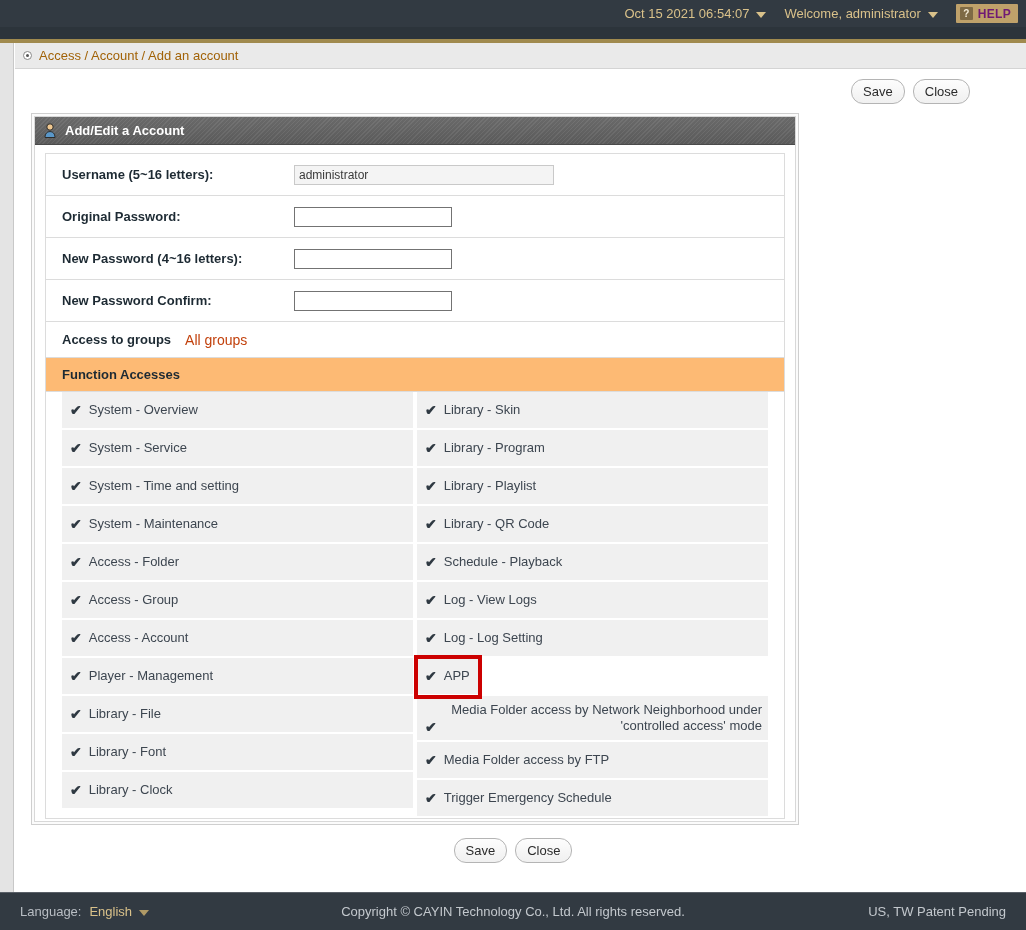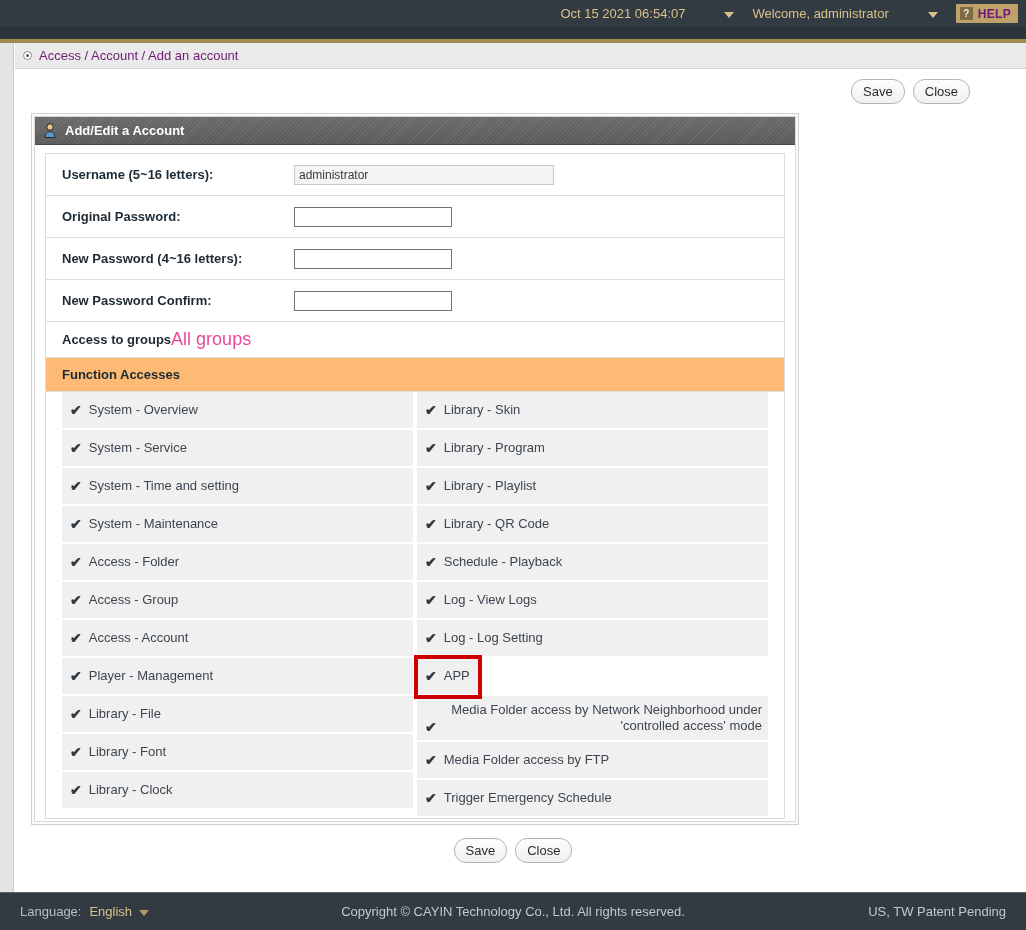--- a/index.html
+++ b/index.html
@@ -22,21 +22,20 @@
     width: 1026px; height: 27px;
     background: #323a42;
     display: flex; align-items: center; justify-content: flex-end;
   }
   .topbar-item {
     display: flex; align-items: center;
     color: #d9c18a;
     font-size: 13px;
     margin-right: 18px;
     white-space: nowrap;
-    gap: 32px;
   }
   .caret-down {
     display: inline-block;
     width: 0; height: 0;
     border-left: 5px solid transparent;
     border-right: 5px solid transparent;
     border-top: 6px solid #d9c18a;
     margin-left: 7px;
     position: relative; top: 1px;
   }
@@ -99,21 +98,21 @@
     position: relative;
     margin-right: 7px;
   }
   .bc-bullet::after {
     content: "";
     position: absolute; left: 2px; top: 2px;
     width: 3px; height: 3px;
     background: #555;
     border-radius: 50%;
   }
-  .bc-text { font-size: 13px; color: #701a75; }
+  .bc-text { font-size: 13px; color: #a16207; }
 
   
   .top-actions {
     position: absolute; right: 56px; top: 79px;
     display: flex; gap: 8px;
   }
   .btn {
     min-width: 53px;
     height: 25px;
     padding: 0 11px;
@@ -200,21 +199,21 @@
     color: #3a3a3a;
     border: 1px solid #c9c9c9;
   }
   .groups-row {
     display: flex; align-items: center;
     height: 36px;
     border-bottom: 1px solid #dcdcdc;
     padding-left: 16px;
   }
   .groups-label { font-size: 13px; font-weight: bold; color: #1d2a33; }
-  .groups-value { font-size: 18px; color: #ec4899; }
+  .groups-value { font-size: 14px; color: #c2410c; margin-left: 14px; }
 
   .fa-title-row {
     height: 34px;
     display: flex; align-items: center;
     padding-left: 16px;
     border-bottom: 1px solid #dcdcdc;
     background: #fdba74;
   }
   .fa-title { font-size: 13px; font-weight: bold; color: #1d2a33; }
 

